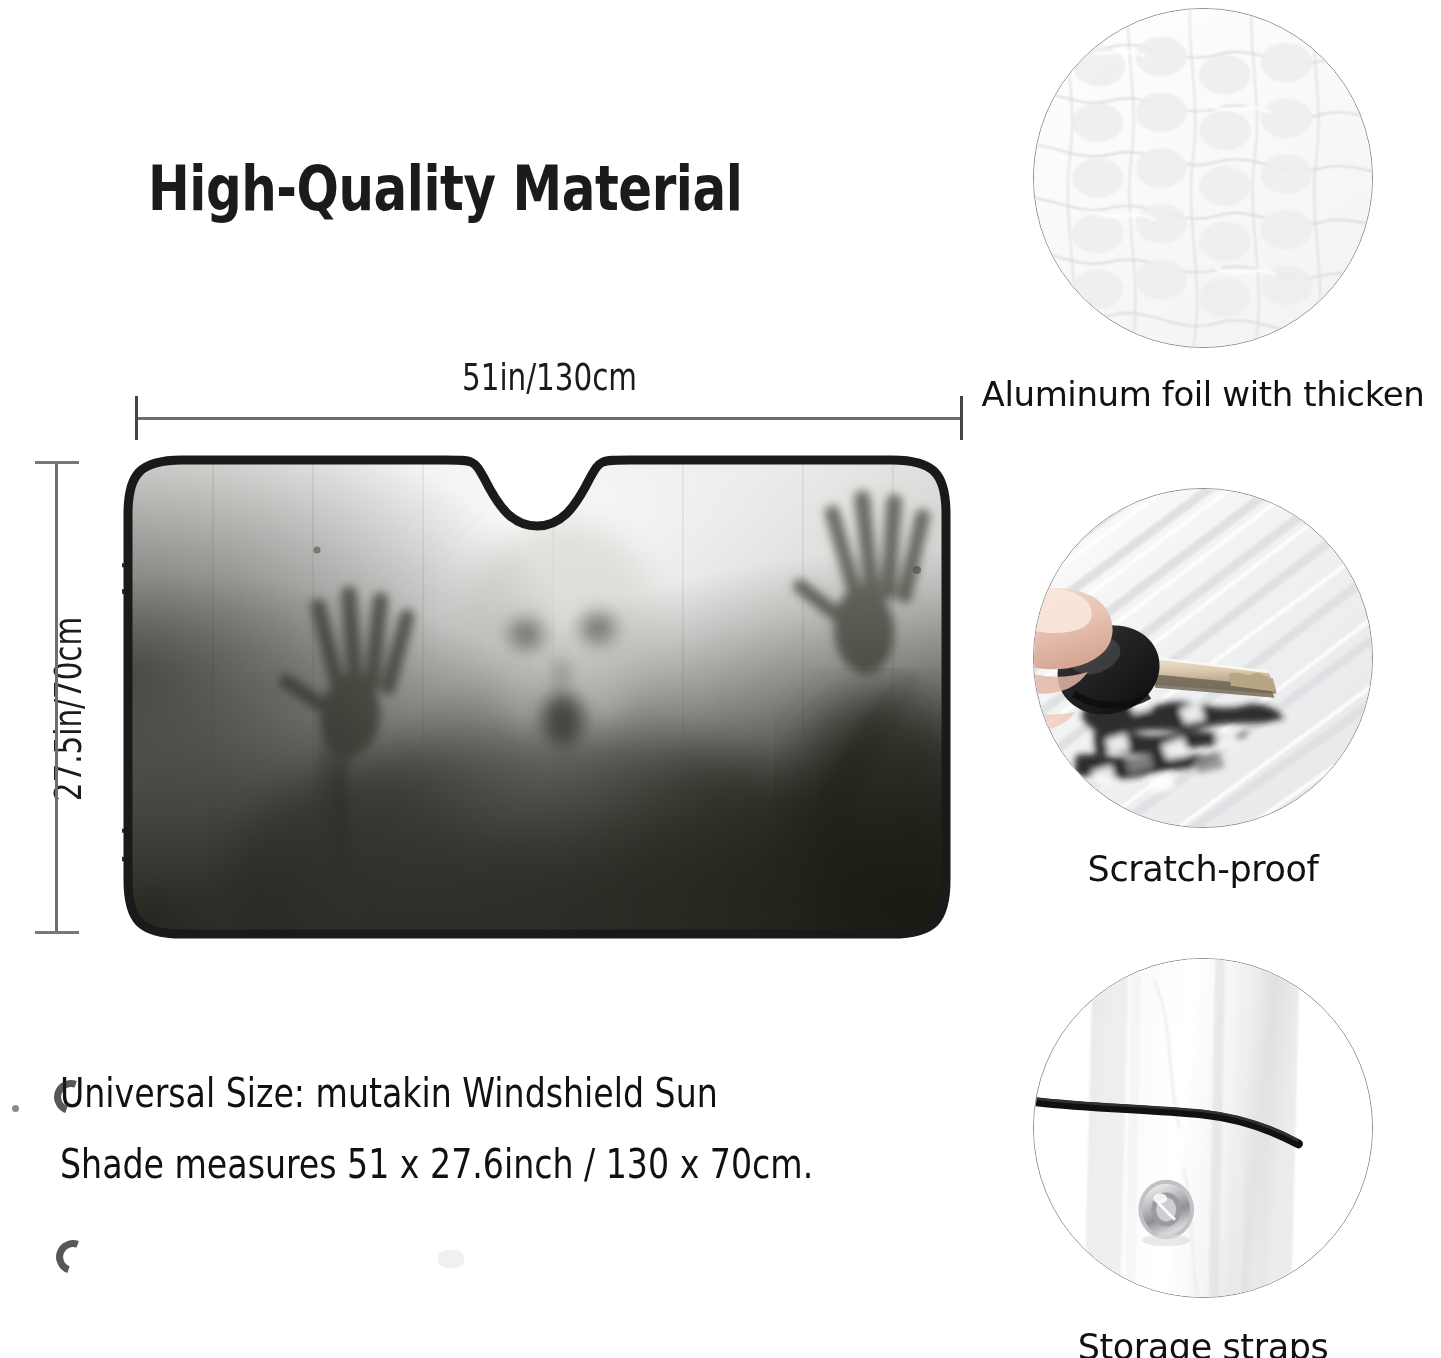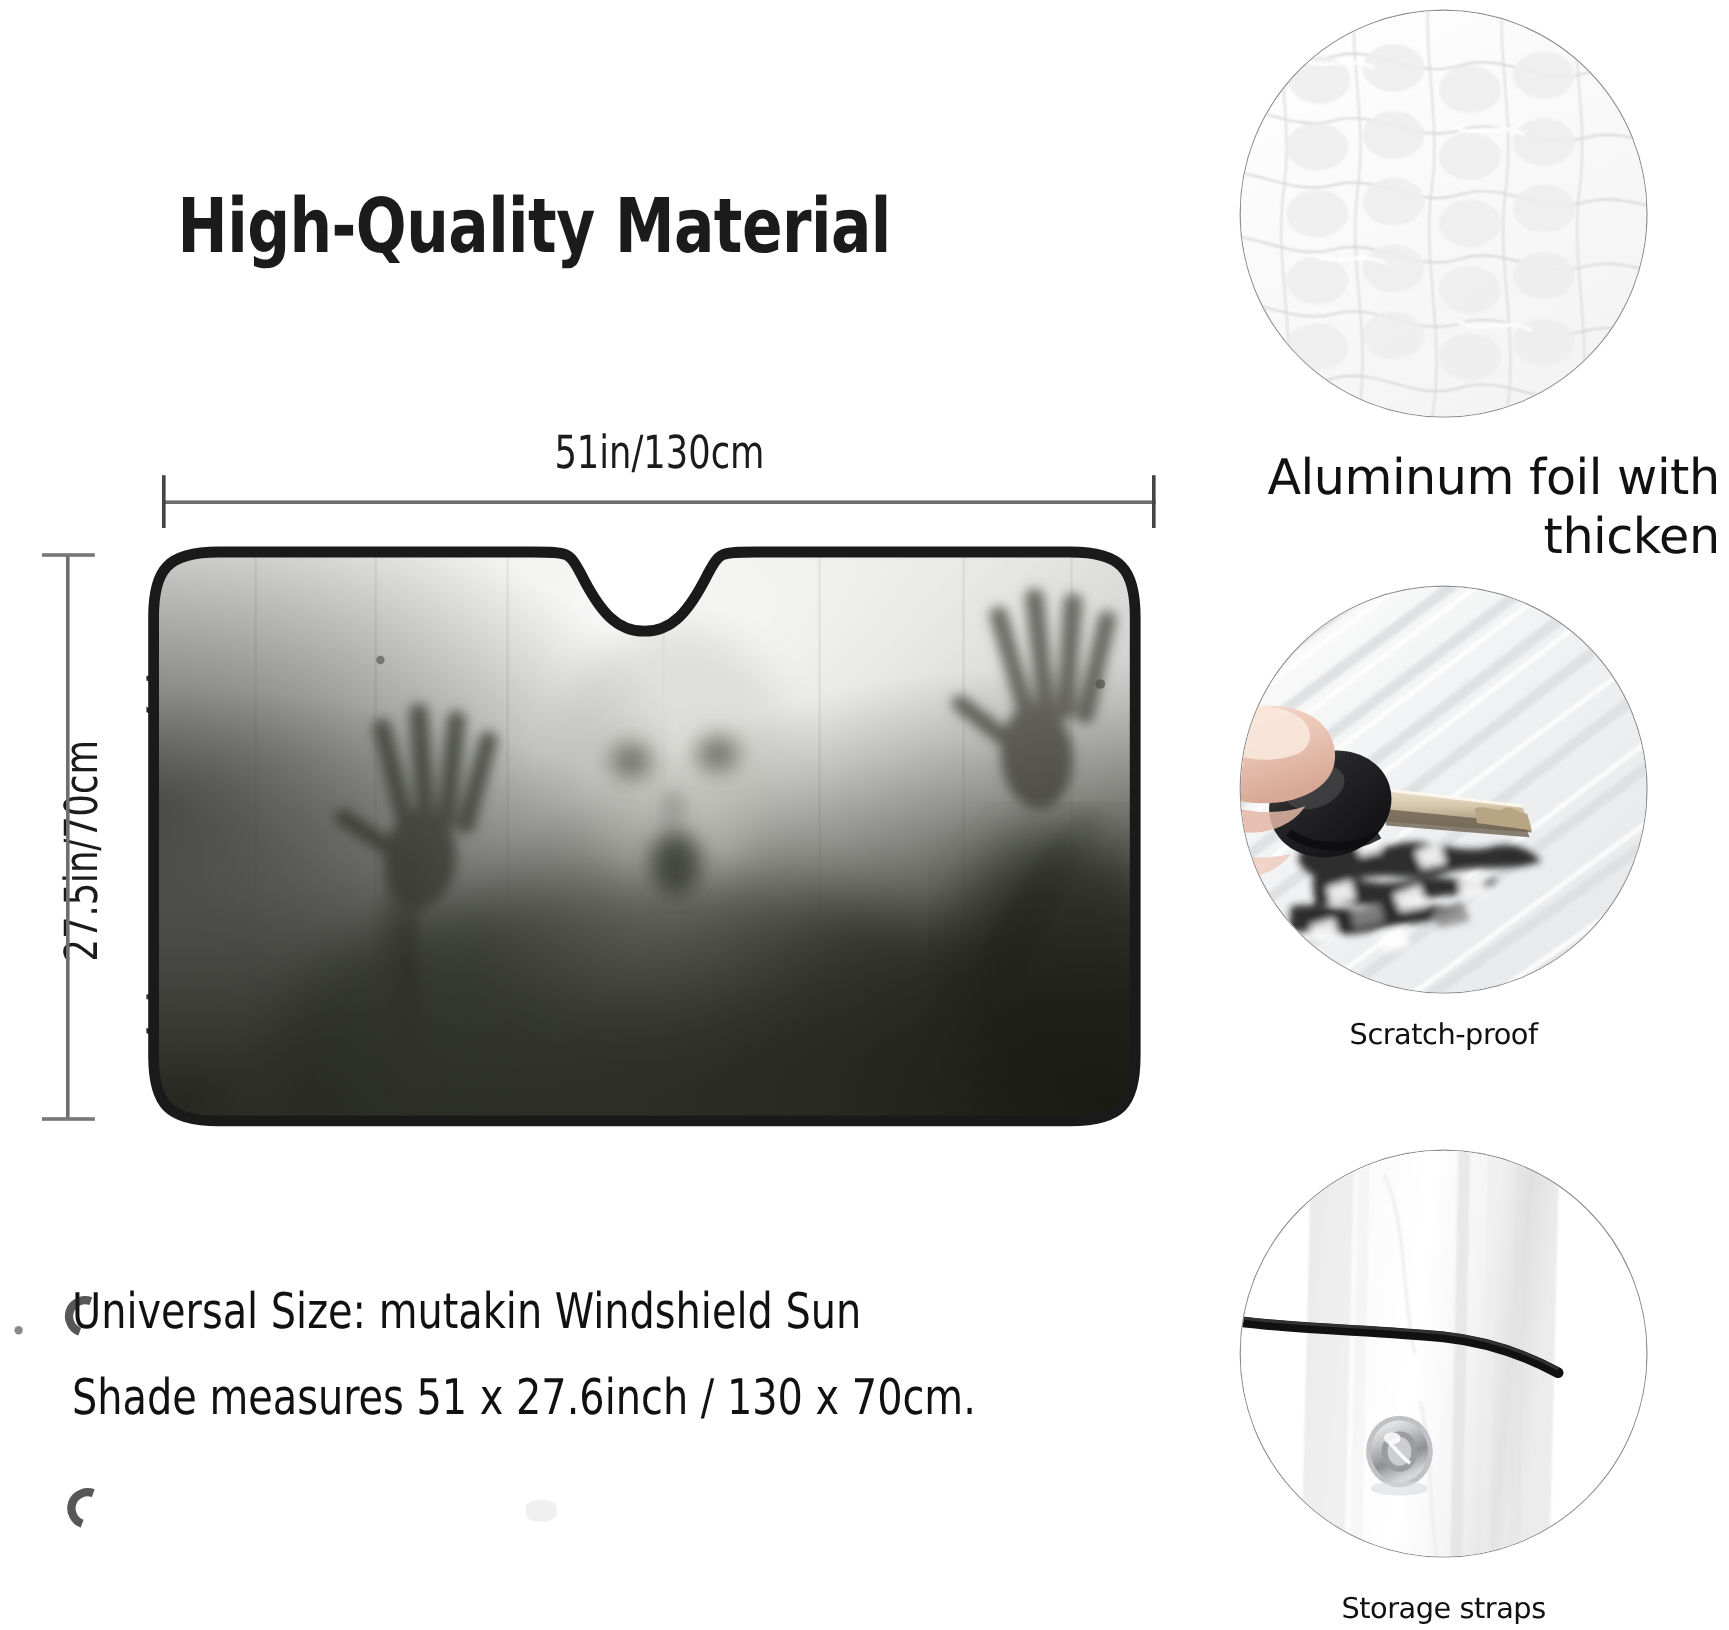--- a/index.html
+++ b/index.html
@@ -138,33 +138,32 @@
     border-radius: 50%;
     overflow: hidden;
     border: 1.5px solid #8e8e8e;
     background: #ffffff;
   }
   .circle svg { display: block; width: 100%; height: 100%; }
 
   .cap {
     margin-top: 14px;
     text-align: center;
-    font-size: 24px;
+    font-size: 35px;
     line-height: 1.2;
     color: #111111;
     font-family: "DejaVu Sans", "Liberation Sans", sans-serif;
     letter-spacing: -0.4px;
   }
   .cap-1 {
     position: absolute;
     left: -60px;
     top: 352px;
     width: 460px;
-    font-size: 41px;
-    text-align: right;
+    font-size: 34px;
   }
   .cap-2 { margin-top: 20px; }
   .cap-3 { margin-top: 28px; }
 
   
   .speck {
     position: absolute;
     background: #2a2a2a;
     border-radius: 50%;
     opacity: 0.55;

